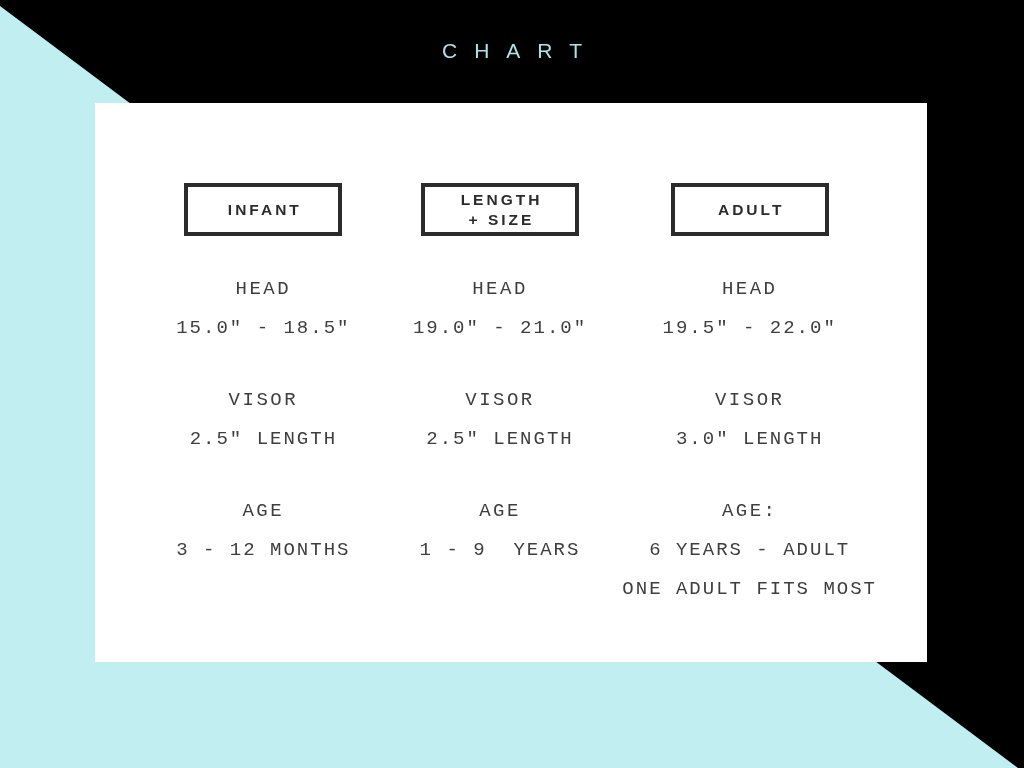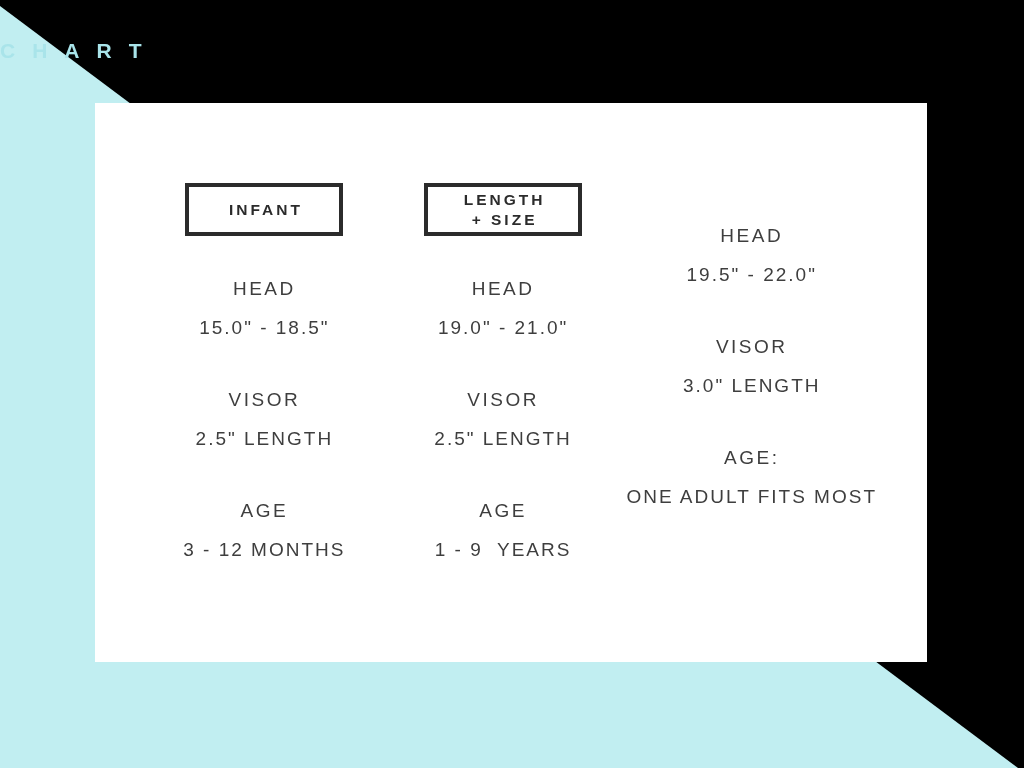--- a/index.html
+++ b/index.html
@@ -13,25 +13,26 @@
   .stage { position: absolute; inset: 0; }
   
   .accent-tri {
     position: absolute; inset: 0;
     background: #c1eef1;
     clip-path: polygon(0px 6px, 1018px 768px, 0px 768px);
   }
   .title {
     position: absolute;
     top: 40px; left: 0; right: 0;
-    text-align: left;
+    text-align: center;
     color: #a9e4ea;
     font-size: 21px;
-    font-weight: 700;
+    font-weight: 400;
     letter-spacing: 17px;
+    padding-left: 17px; 
     line-height: 21px;
   }
   .card {
     position: absolute;
     left: 95px; top: 103px;
     width: 832px; height: 559px;
     background: #ffffff;
   }
   .grid {
     display: grid;
@@ -60,20 +61,21 @@
     letter-spacing: 3px;
     padding-left: 3px;
     line-height: 20px;
     white-space: pre;
   }
   .label, .value {
     font-size: 19px;
     color: #3e3e3e;
     line-height: 22px;
     white-space: pre;
+    font-family: Liberation Mono, monospace;
   }
   .label { letter-spacing: 2.5px; margin-top: 50px; }
   .label.first { margin-top: 42px; }
   .value { letter-spacing: 2px; margin-top: 17px; }
 </style>
 </head>
 <body>
 
 <div class="stage">
   <div class="accent-tri"></div>
@@ -102,23 +104,27 @@
         </div>
         <div class="label first">HEAD</div>
         <div class="value">19.0" - 21.0"</div>
         <div class="label">VISOR</div>
         <div class="value">2.5" LENGTH</div>
         <div class="label">AGE</div>
         <div class="value">1 - 9  YEARS</div>
       </div>
 
       <div class="col">
+        <div class="hbox">
+          <span>ADULT</span>
+        </div>
         <div class="label first">HEAD</div>
         <div class="value">19.5" - 22.0"</div>
         <div class="label">VISOR</div>
         <div class="value">3.0" LENGTH</div>
         <div class="label">AGE:</div>
+        <div class="value">6 YEARS - ADULT</div>
         <div class="value">ONE ADULT FITS MOST</div>
       </div>
 
     </div>
   </div>
 </div>
 
 </body></html>

